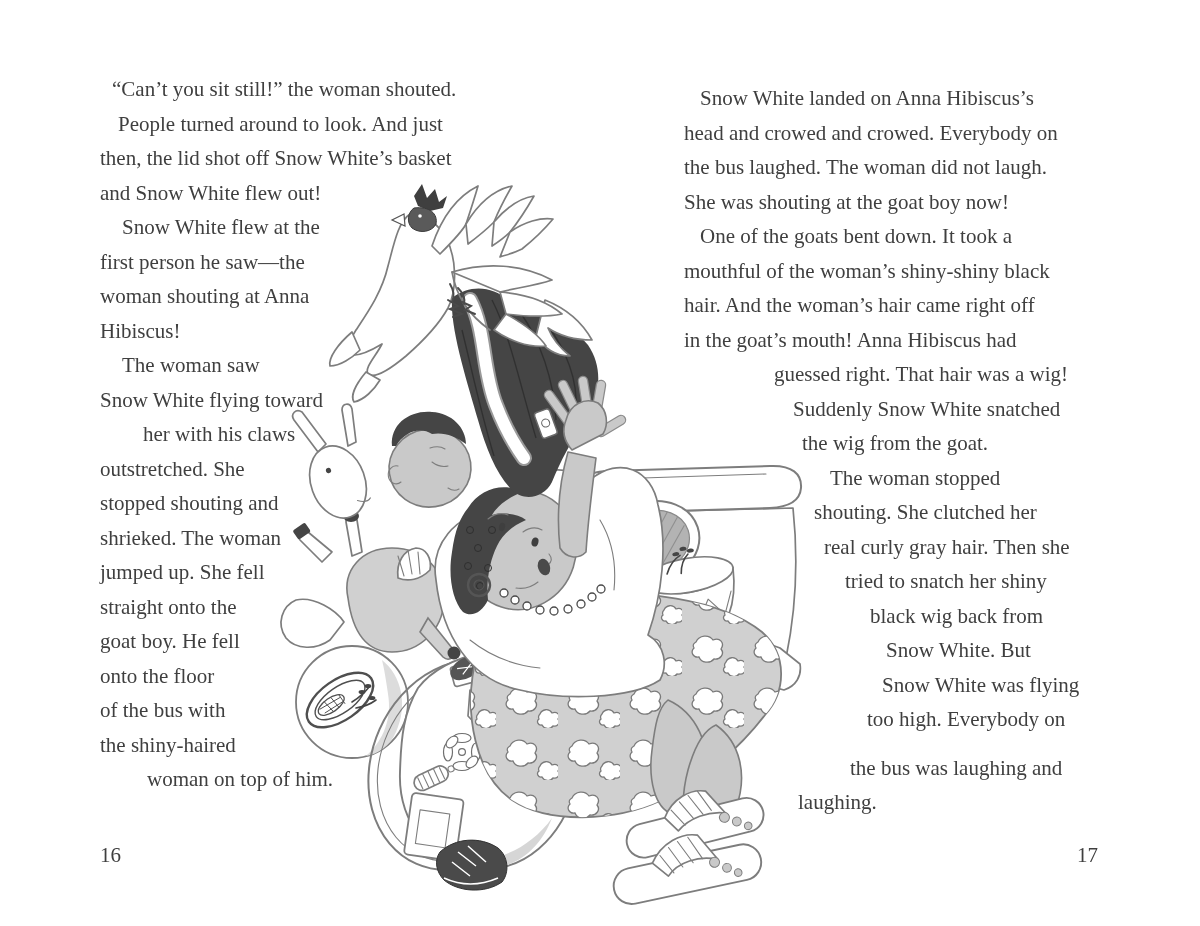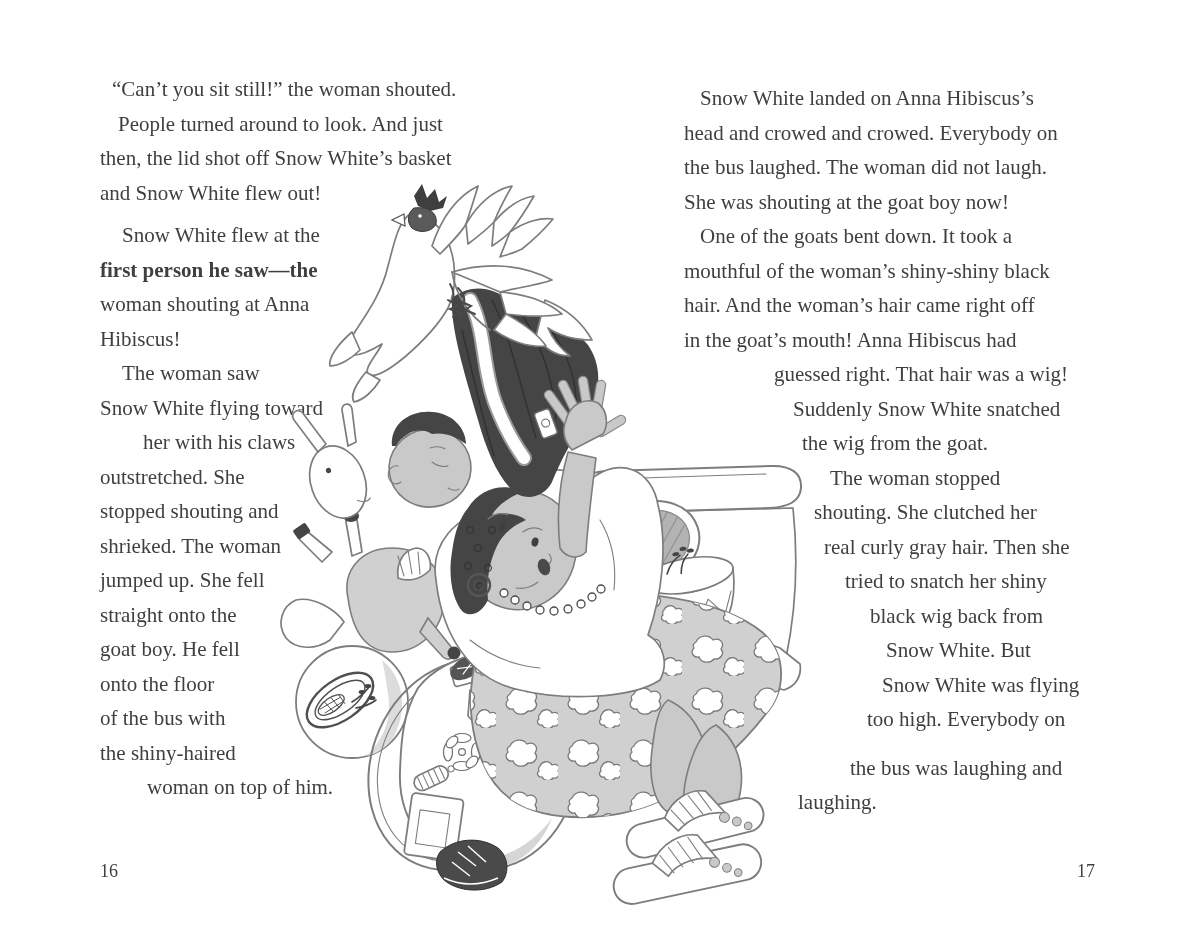--- a/index.html
+++ b/index.html
@@ -10,21 +10,21 @@
   body{
     width:1200px;height:926px;position:relative;overflow:hidden;
     background:var(--paper);
     font-family:"Liberation Serif","DejaVu Serif",serif;
     color:var(--ink);
   }
   .col{position:absolute;font-size:21px;line-height:34.5px;}
   .line{white-space:nowrap;}
   #left-col{left:100px;top:72px;width:420px;}
   #right-col{left:684px;top:81px;width:440px;}
-  .pagenum{position:absolute;font-size:18px;line-height:24px;margin-top:16px;}
+  .pagenum{position:absolute;font-size:21px;line-height:24px;}
   #pn-left{left:100px;top:843px;}
   #pn-right{left:1077px;top:843px;}
   #illo{position:absolute;left:268px;top:158px;width:550px;height:768px;pointer-events:none;}
 
   
   .outl{fill:#fff;stroke:var(--pencil);stroke-width:1.7;stroke-linejoin:round;stroke-linecap:round;}
   .nofill{fill:none;stroke:var(--pencil);stroke-width:1.7;stroke-linejoin:round;stroke-linecap:round;}
   .skin{fill:var(--skin-gray);stroke:var(--pencil);stroke-width:1.6;stroke-linejoin:round;}
   .fab{fill:var(--fabric-gray);stroke:var(--pencil);stroke-width:1.6;}
   .dk{fill:var(--dark-gray);stroke:none;}
@@ -33,22 +33,22 @@
   .blob{fill:#fff;stroke:#7a7a7a;stroke-width:1.3;}
 </style>
 </head>
 <body>
 
 <div id="left-col" class="col">
     <div class="line" style="padding-left: 12px;">“Can’t you sit still!” the woman shouted.</div>
     <div class="line" style="padding-left: 18px;">People turned around to look. And just</div>
     <div class="line" style="padding-left: 0px;">then, the lid shot off Snow White’s basket</div>
     <div class="line" style="padding-left: 0px;">and Snow White flew out!</div>
-    <div class="line" style="padding-left: 22px; margin-top: 8px;">Snow White flew at the</div>
-    <div class="line" style="padding-left: 0px; font-weight: bold;">first person he saw—the</div>
+    <div class="line" style="padding-left: 22px;">Snow White flew at the</div>
+    <div class="line" style="padding-left: 0px;">first person he saw—the</div>
     <div class="line" style="padding-left: 0px;">woman shouting at Anna</div>
     <div class="line" style="padding-left: 0px;">Hibiscus!</div>
     <div class="line" style="padding-left: 22px;">The woman saw</div>
     <div class="line" style="padding-left: 0px;">Snow White flying toward</div>
     <div class="line" style="padding-left: 0px; margin-left: 43px;">her with his claws</div>
     <div class="line" style="padding-left: 0px;">outstretched. She</div>
     <div class="line" style="padding-left: 0px;">stopped shouting and</div>
     <div class="line" style="padding-left: 0px;">shrieked. The woman</div>
     <div class="line" style="padding-left: 0px;">jumped up. She fell</div>
     <div class="line" style="padding-left: 0px;">straight onto the</div>

